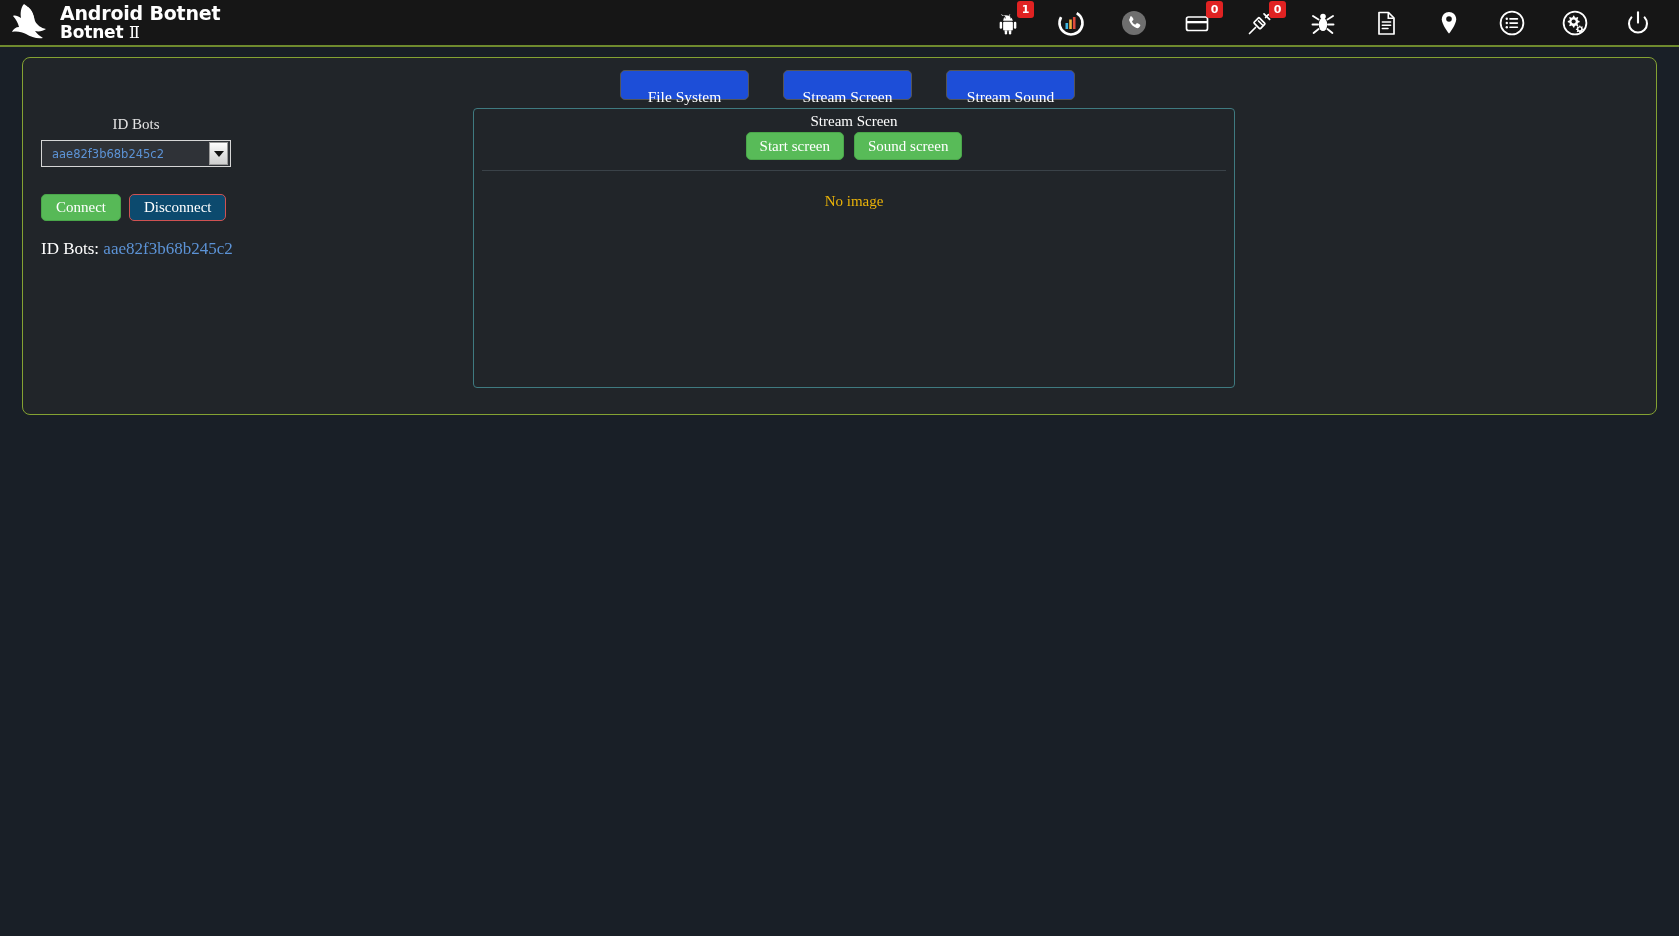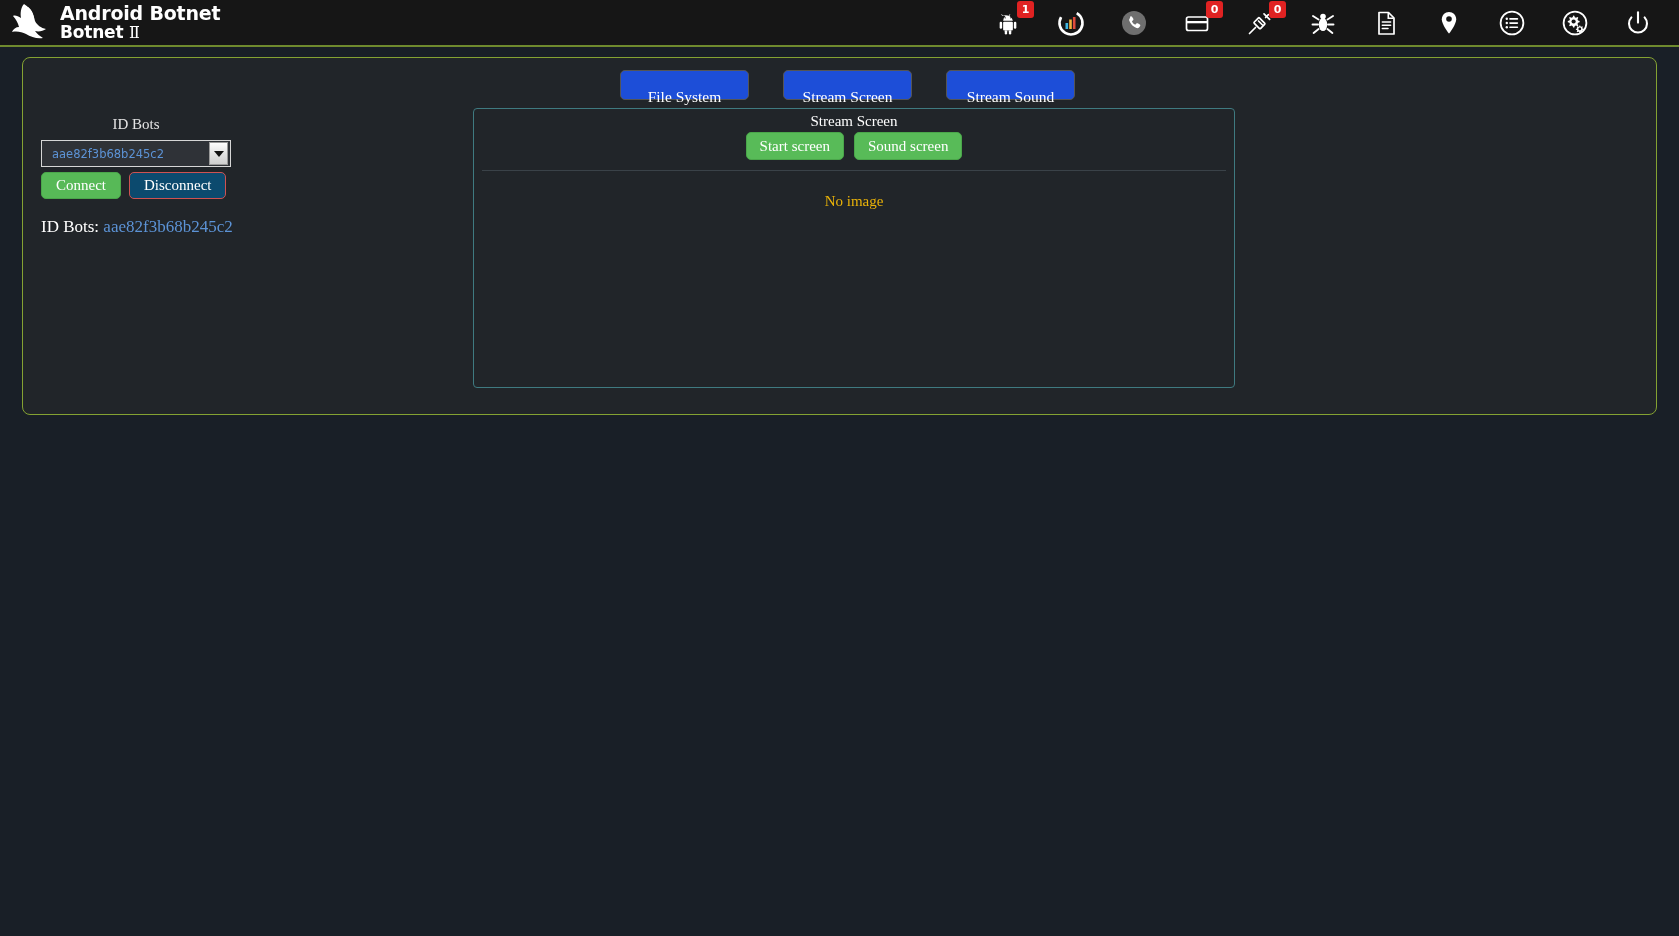--- a/index.html
+++ b/index.html
@@ -144,20 +144,21 @@
     border-radius: 5px;
     color: #ffffff;
     font-family: "Liberation Serif", serif;
     font-size: 15px;
     height: 27px;
     line-height: 25px;
     text-align: center;
     cursor: pointer;
     border: 1px solid transparent;
     padding: 0 14px;
+    margin-top: 22px;
   }
   .btn-connect { background: #57b957; border-color: #4aa64a; }
   .btn-disconnect { background: #0c4a6e; border-color: #cf5252; }
 
   .status-block { margin-top: 18px; color: #ffffff; font-size: 17px; line-height: 19px; }
   .status-block .lnk { color: #5c93d6; }
 
   
   .streampanel {
     width: 762px;

